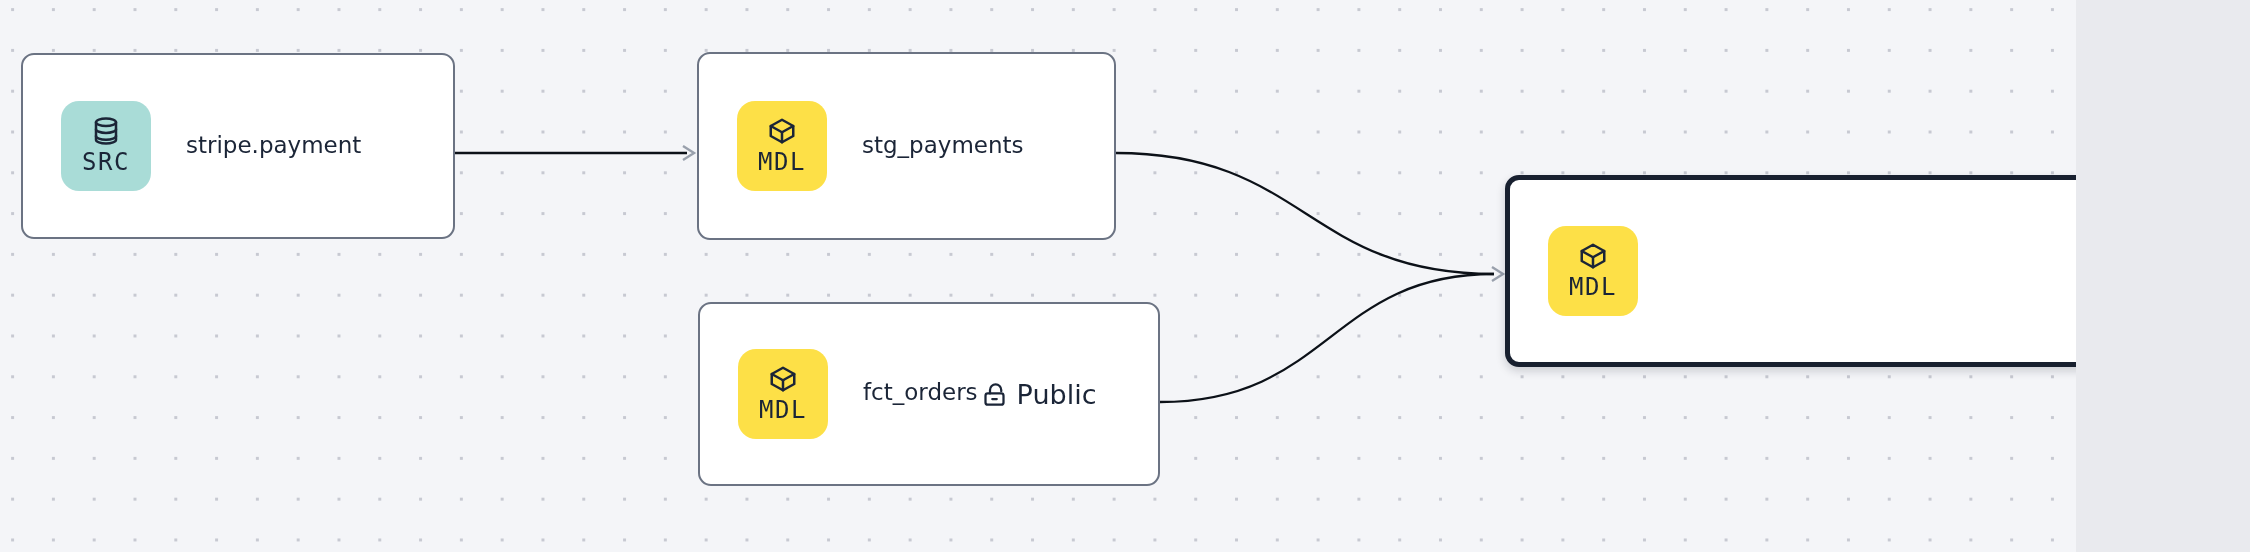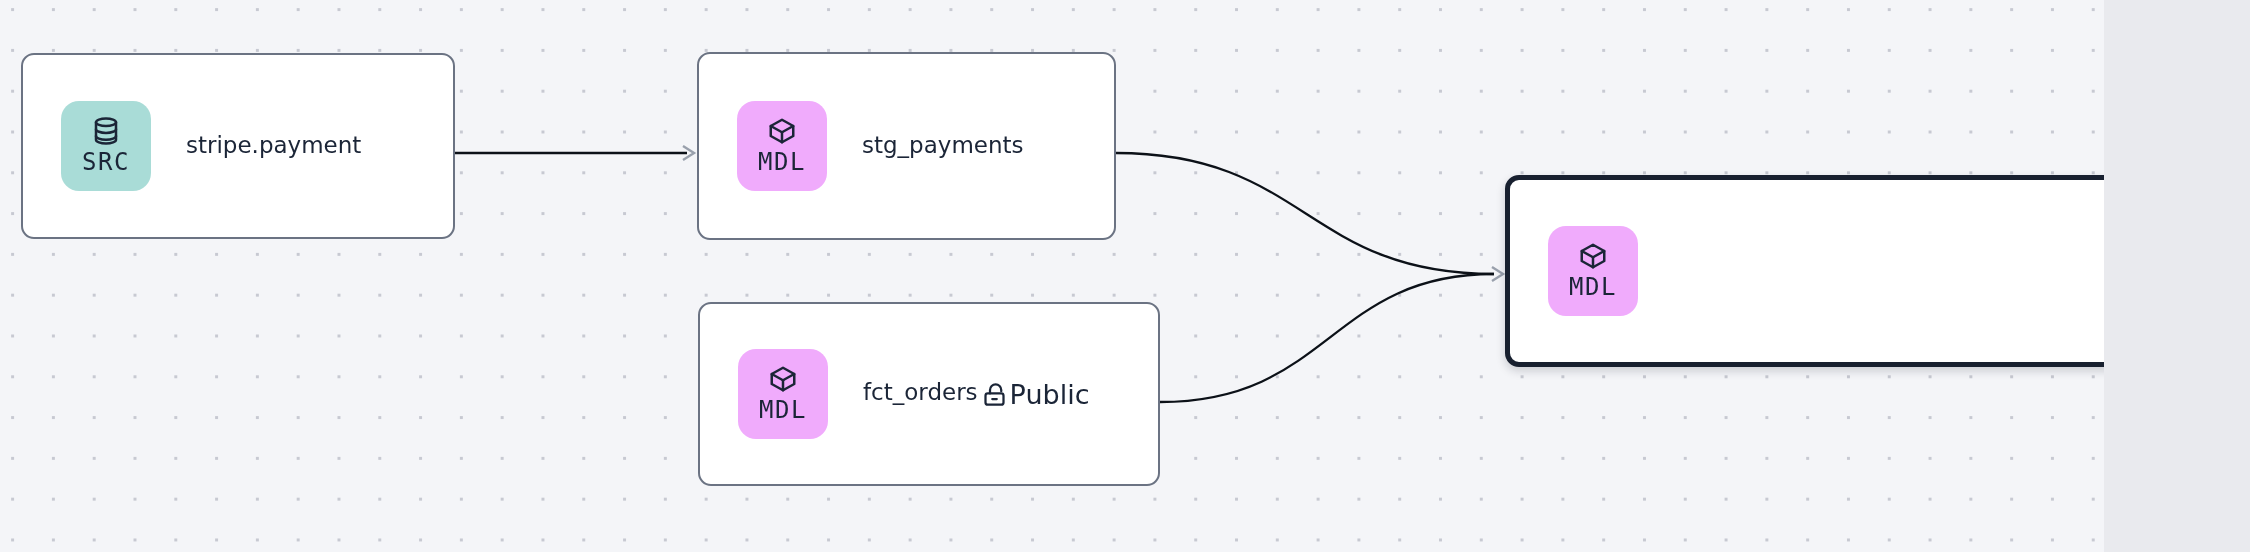--- a/index.html
+++ b/index.html
@@ -3,56 +3,55 @@
 <meta charset="utf-8">
 <style>
   html,body { margin:0; padding:0; background:#e9eaee; }
   .canvas {
     position:relative; width:2076px; height:552px; overflow:hidden;
     background-color:#f4f5f8;
     background-image: radial-gradient(circle, #c7c9d2 1.4px, transparent 1.6px);
     background-size: 40.8px 40.8px;
     background-position: 33px 30px;
     font-family:"DejaVu Sans", sans-serif;
-    padding-left:28px;
   }
   svg.edges { position:absolute; left:0; top:0; z-index:1; }
   .edge { fill:none; stroke:#0c1118; stroke-width:2.3px; }
   .arrowhead { fill:none; stroke:#99a0ac; stroke-width:2.4px; }
 
   .node {
     position:absolute; z-index:2; box-sizing:border-box;
     background:#ffffff; border:2px solid #6b7383; border-radius:13px;
     display:flex; align-items:center; cursor:pointer;
   }
   .node.selected {
     border:5px solid #18202f; border-radius:14px;
     box-shadow:0 4px 10px rgba(16,24,40,0.18);
   }
   .badge {
     width:90px; height:90px; border-radius:18px; margin-left:38px;
     flex:0 0 auto; display:flex; flex-direction:column;
     align-items:center; justify-content:center;
   }
   .badge.src { background:#a9dcd7; }
-  .badge.mdl { background:#f0abfc; }
+  .badge.mdl { background:#fde047; }
   .badge svg { display:block; }
   .badge-label {
     font-family:"DejaVu Sans Mono", monospace;
     font-size:24px; line-height:1.05; margin-top:4px;
     color:#1b2537; letter-spacing:1.5px;
   }
   .title {
     margin-left:35px; font-size:23px; color:#1b2537;
     white-space:nowrap; line-height:1.2;
   }
   .node-body { margin-left:35px; display:flex; flex-direction:row; gap:3px; }
   .node-body .title { margin-left:0; }
   .sub-row {
-    display:flex; align-items:center; gap:2px;
+    display:flex; align-items:center; gap:9px;
     font-size:27px; color:#1b2537; white-space:nowrap;
   }
   .sub-row svg { display:block; }
 </style>
 </head>
 <body>
 
 <div class="canvas">
 
   <svg class="edges" width="2250" height="552" viewBox="0 0 2250 552">

